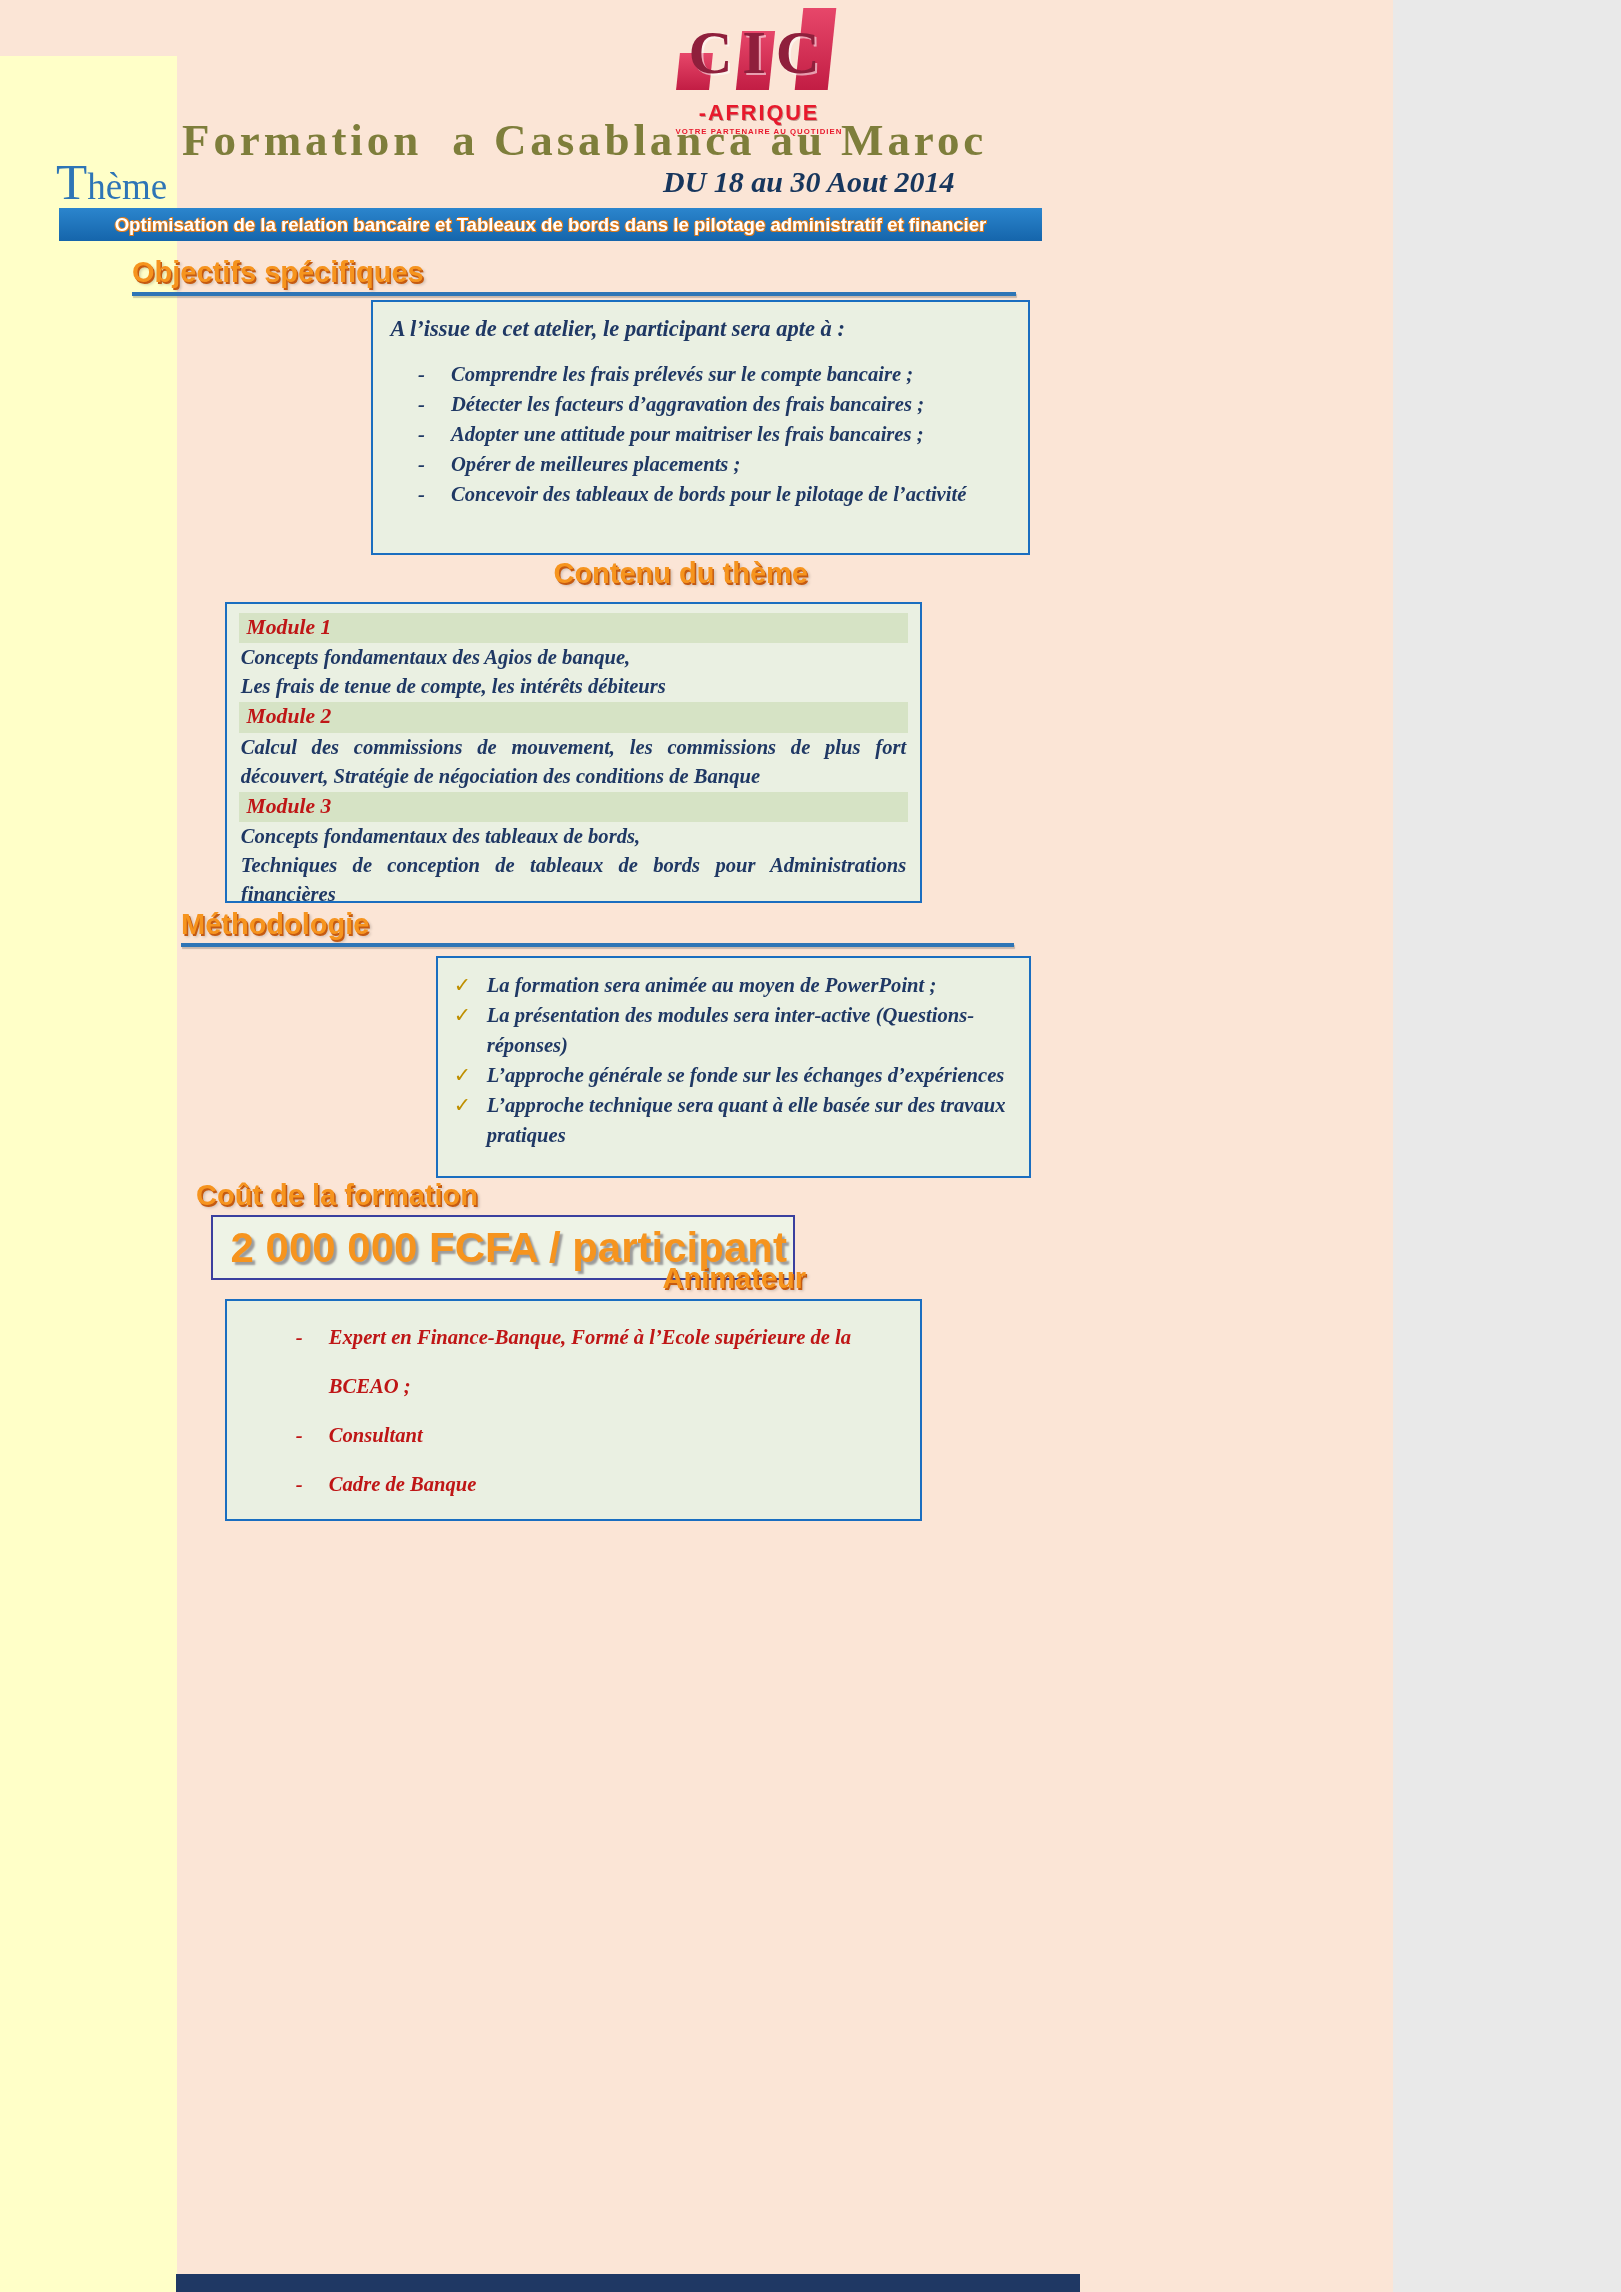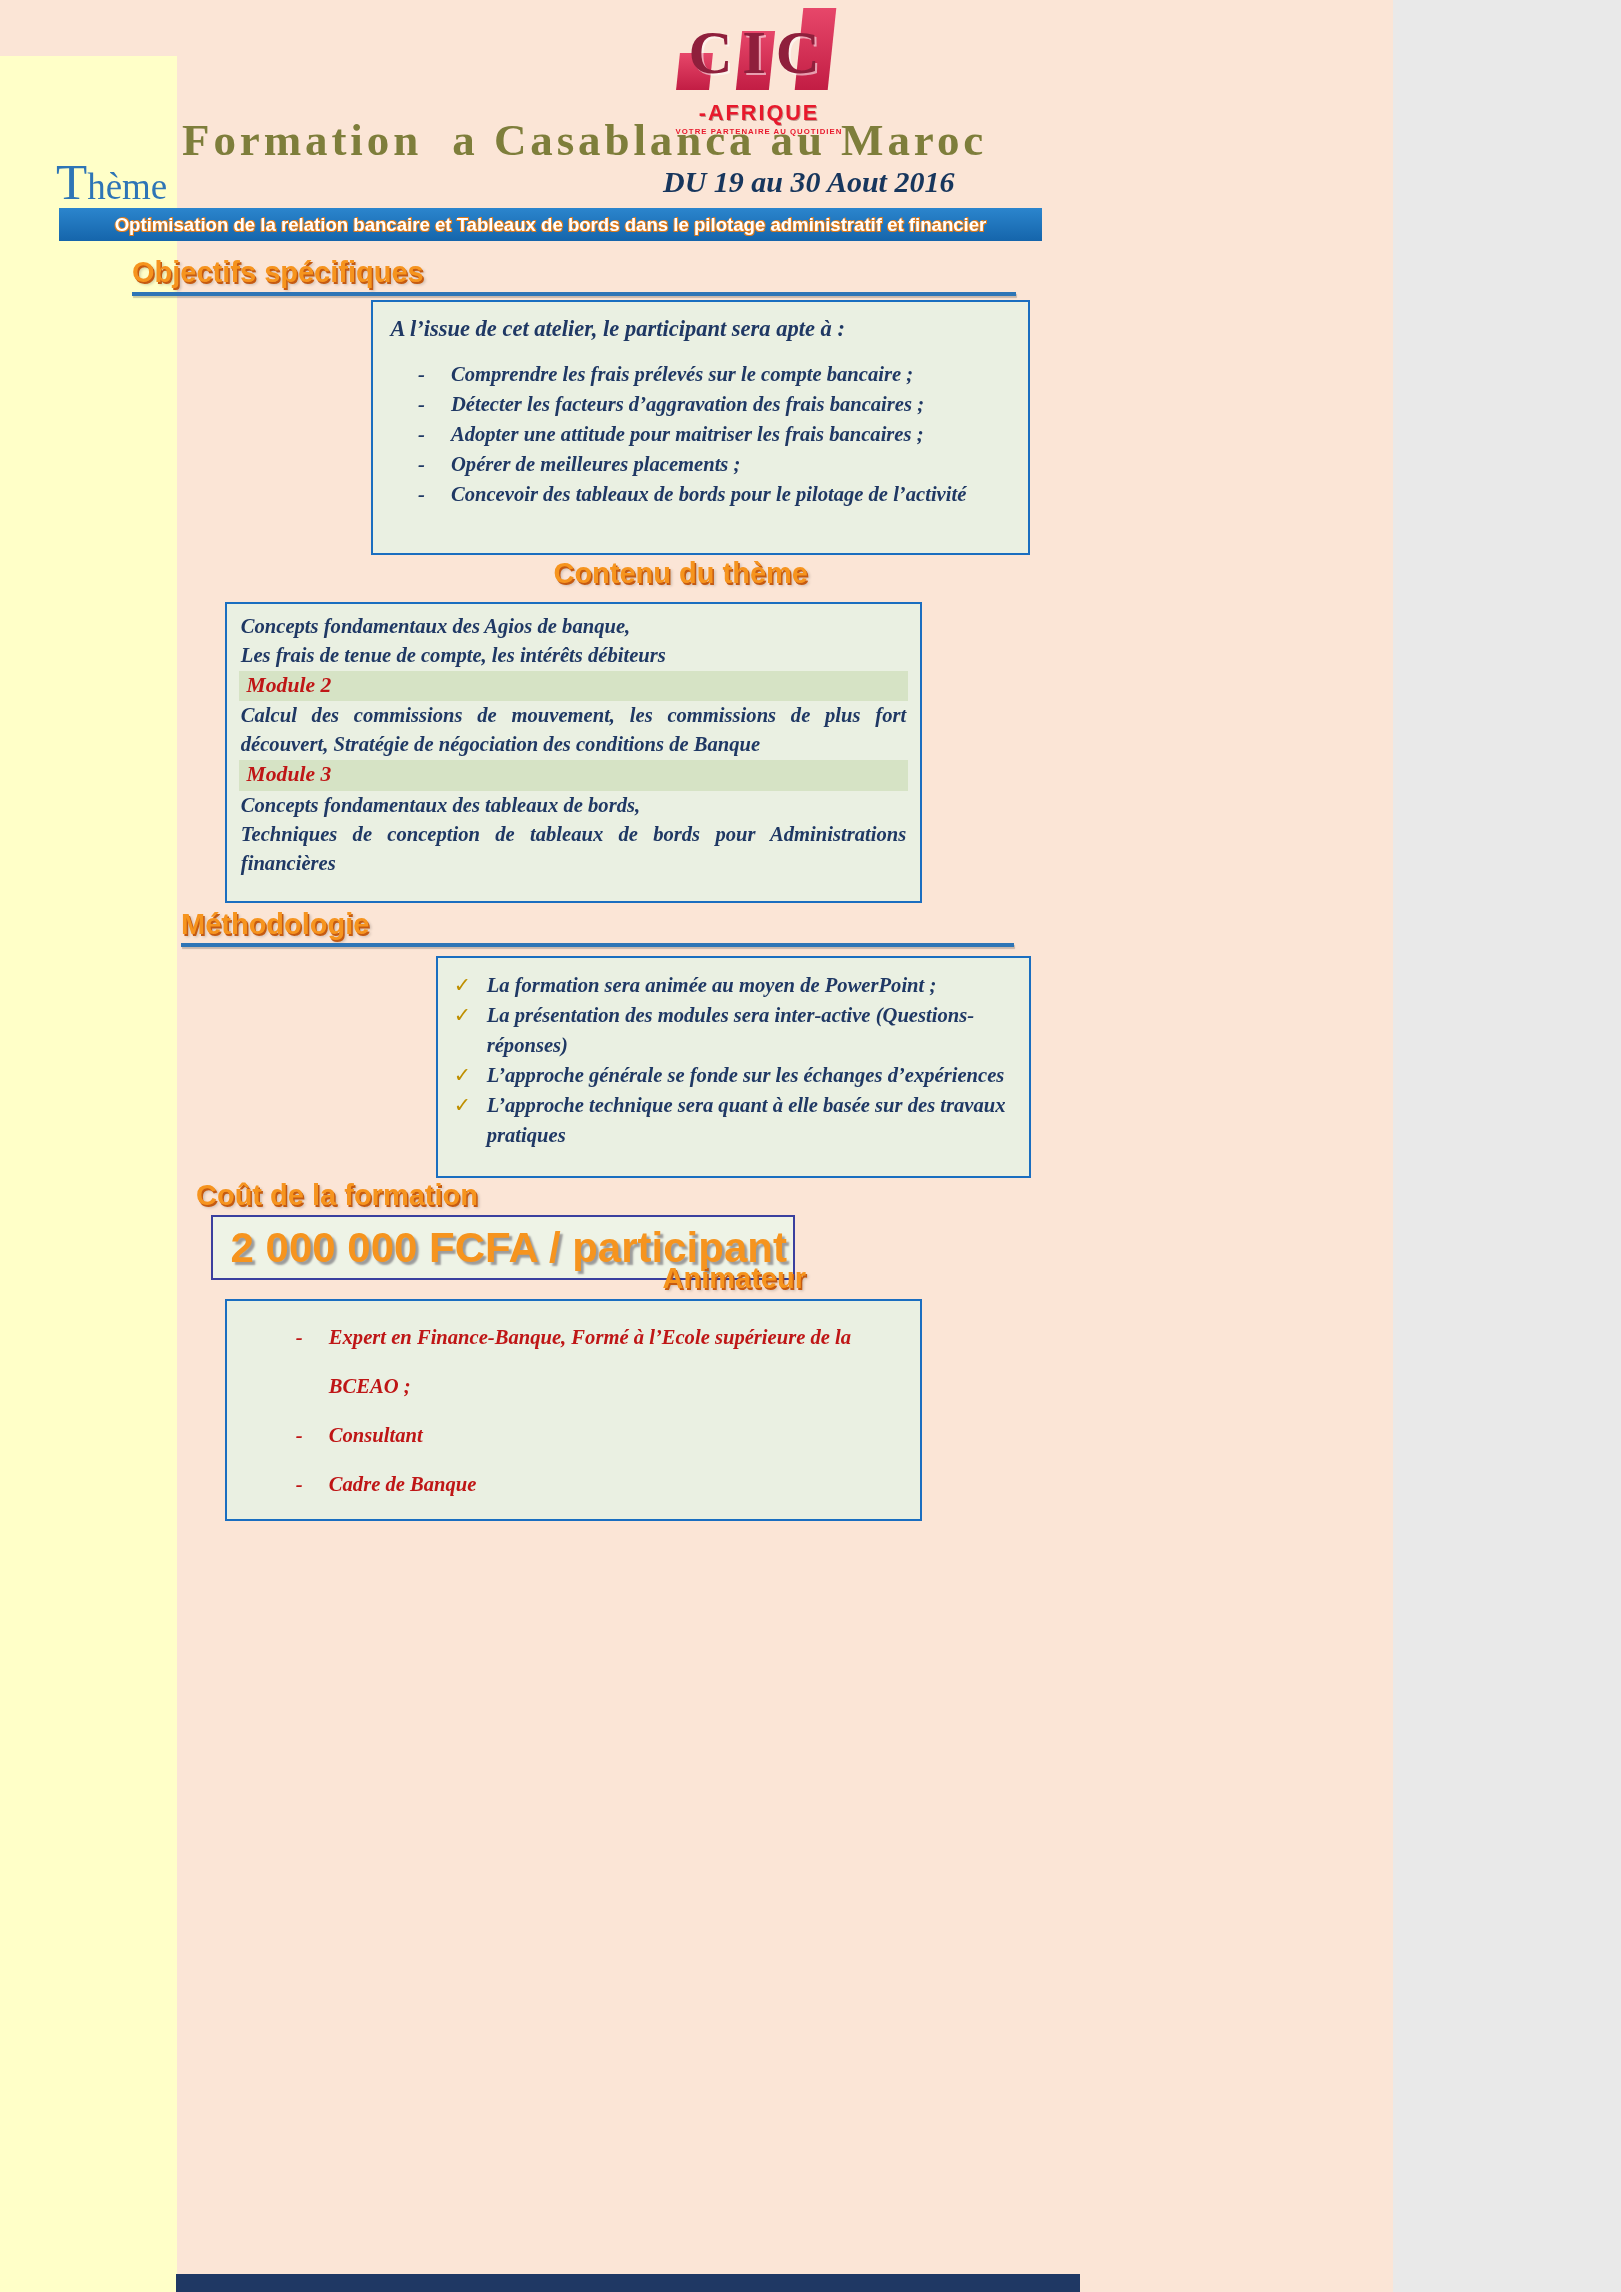--- a/index.html
+++ b/index.html
@@ -116,21 +116,21 @@
       <span class="bar b2"></span>
       <span class="bar b3"></span>
       <div class="logo-word">CIC</div>
     </div>
     <div class="logo-sub">-AFRIQUE</div>
     <div class="logo-tag">VOTRE PARTENAIRE AU QUOTIDIEN</div>
   </div>
 
   <h1 class="main-title">Formation  a Casablanca au Maroc</h1>
   <div class="theme-label">Thème</div>
-  <div class="date">DU 19 au 30 Aout 2016</div>
+  <div class="date">DU 18 au 30 Aout 2014</div>
 
   <div class="banner">
     <span class="banner-text">Optimisation de la relation bancaire et Tableaux de bords dans le pilotage administratif et financier</span>
   </div>
 
   <div class="orange-heading h-objectives">Objectifs spécifiques</div>
   <div class="rule rule-objectives"></div>
 
   <div class="box objectives-box">
     <p class="bi intro">A l’issue de cet atelier, le participant sera apte à :</p>
@@ -154,20 +154,23 @@
       <div class="dash-item">
         <span class="dash bi">-</span>
         <span class="bi">Concevoir des tableaux de bords pour le pilotage de l’activité</span>
       </div>
     </div>
   </div>
 
   <div class="orange-heading h-content">Contenu du thème</div>
 
   <div class="box content-box">
+    <div class="module-band">
+      <span class="module-title">Module 1</span>
+    </div>
     <p class="bi module-line">Concepts fondamentaux des Agios de banque,</p>
     <p class="bi module-line">Les frais de tenue de compte, les intérêts débiteurs</p>
 
     <div class="module-band">
       <span class="module-title">Module 2</span>
     </div>
     <p class="bi module-line">Calcul des commissions de mouvement, les commissions de plus fort découvert, Stratégie de négociation des conditions de Banque</p>
 
     <div class="module-band">
       <span class="module-title">Module 3</span>

